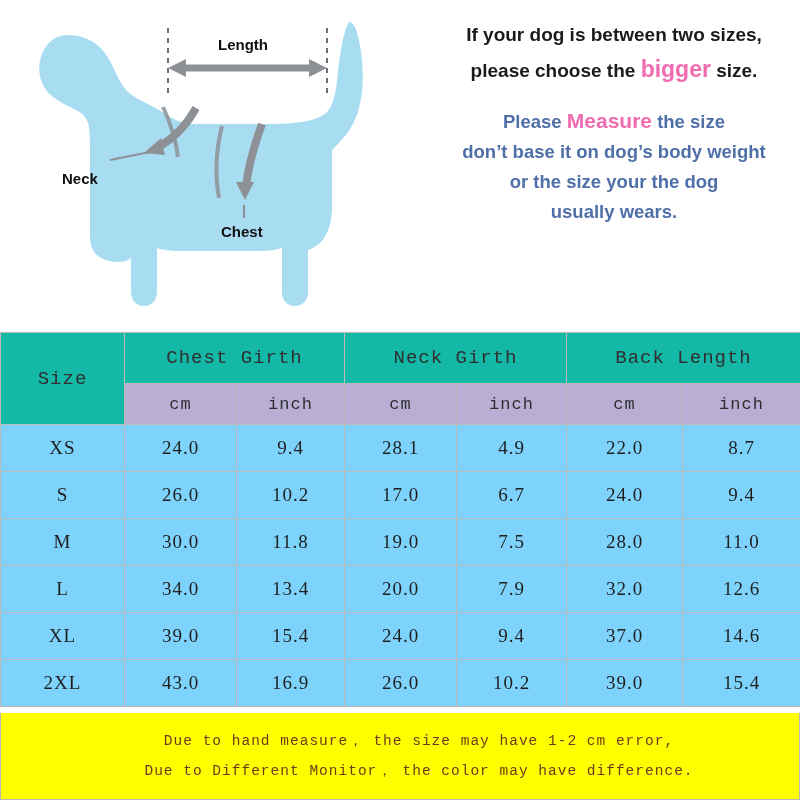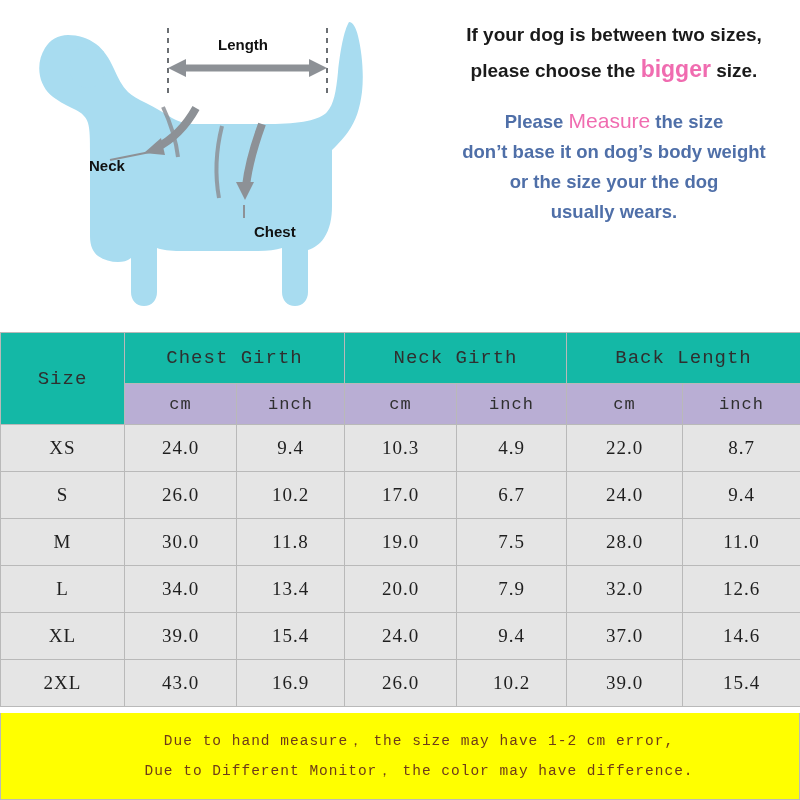--- a/index.html
+++ b/index.html
@@ -56,21 +56,21 @@
   .note-block-2 {
     margin-top: 18px;
     color: #4f6fa8;
     font-weight: bold;
     font-size: 18.5px;
     line-height: 30px;
   }
   .note-measure {
     color: #f06cb0;
     font-size: 21px;
-    font-weight: normal;
+    font-weight: bold;
   }
 
   
   .table-wrap {
     position: absolute;
     top: 332px;
     left: 0;
     width: 800px;
   }
   table.size-table {
@@ -95,21 +95,21 @@
   }
   .hdr-sub th {
     background: #b9aed4;
     color: #2f2f2f;
     font-size: 17px;
     height: 38px;
     font-family: "Liberation Mono", monospace;
     letter-spacing: 2px;
   }
   .body-row td {
-    background: #e5e5e5;
+    background: #7dd3fc;
     color: #1f1f1f;
     font-size: 19px;
     height: 44px;
     font-family: "Liberation Serif", serif;
     letter-spacing: 1.5px;
   }
   .body-row td.size-cell {
     font-size: 19px;
   }
 
@@ -141,22 +141,22 @@
 
   
   .diag-label {
     position: absolute;
     font-family: "Liberation Sans", sans-serif;
     font-weight: bold;
     font-size: 15px;
     color: #111;
   }
   .lbl-length { left: 218px; top: 36px; }
-  .lbl-neck   { left: 62px;  top: 157px; margin-left: 27px; }
-  .lbl-chest  { left: 221px; top: 223px; margin-left: 33px; }
+  .lbl-neck   { left: 62px;  top: 170px; }
+  .lbl-chest  { left: 221px; top: 223px; }
 </style>
 </head>
 <body>
 
 <div class="page">
 
   <div class="top">
 
     <div class="diagram">
       <svg width="400" height="332" viewBox="0 0 400 332" xmlns="http://www.w3.org/2000/svg">
@@ -278,21 +278,21 @@
           <th>inch</th>
           <th>cm</th>
           <th>inch</th>
         </tr>
       </thead>
       <tbody>
         <tr class="body-row">
           <td class="size-cell">XS</td>
           <td>24.0</td>
           <td>9.4</td>
-          <td>10.3</td>
+          <td>28.1</td>
           <td>4.9</td>
           <td>22.0</td>
           <td>8.7</td>
         </tr>
         <tr class="body-row">
           <td class="size-cell">S</td>
           <td>26.0</td>
           <td>10.2</td>
           <td>17.0</td>
           <td>6.7</td>

